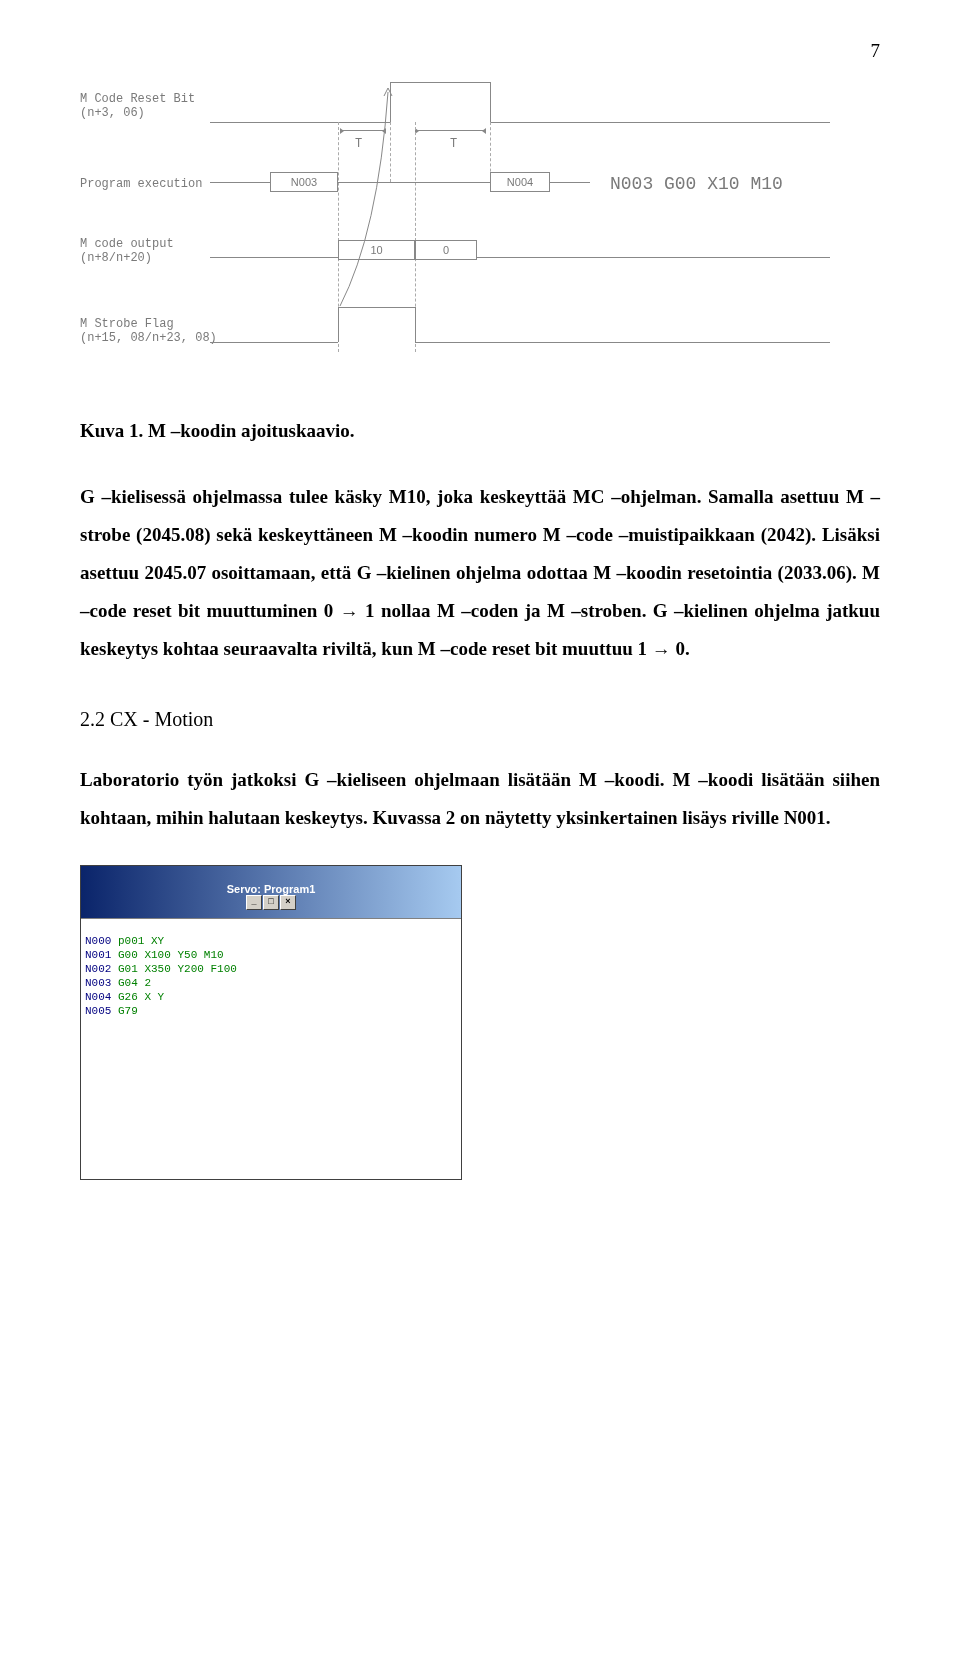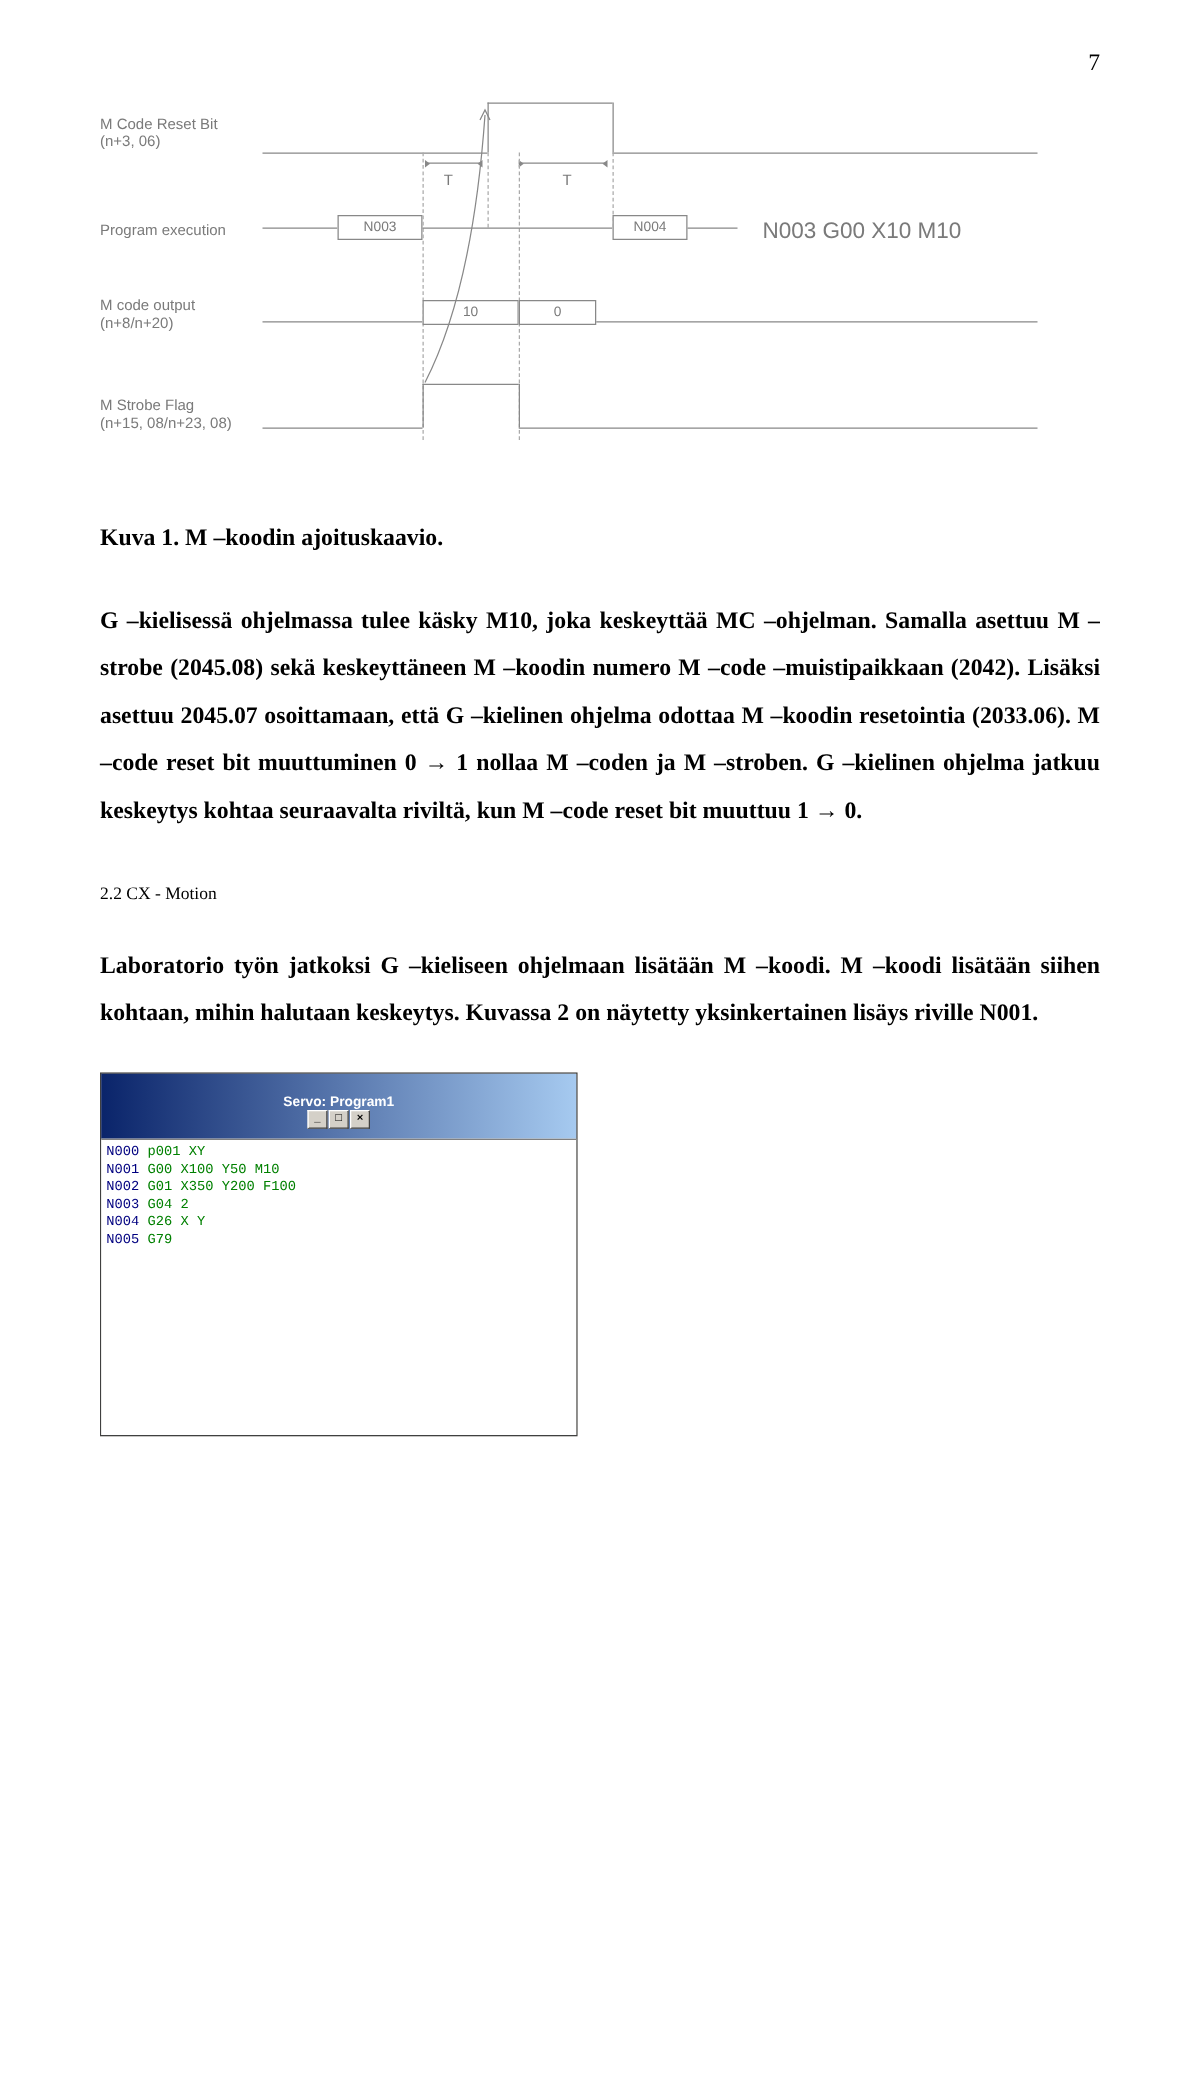--- a/index.html
+++ b/index.html
@@ -21,20 +21,21 @@
     width: 760px;
     height: 300px;
     font-family: Arial, sans-serif;
     font-size: 12px;
     color: #7a7a7a;
     margin-bottom: 30px;
   }
   .td-label {
     position: absolute;
     font-size: 12px;
+    font-family: Liberation Mono, monospace;
   }
   .td-line {
     position: absolute;
     background: #888;
   }
   .td-box {
     position: absolute;
     border: 1px solid #888;
     background: #fff;
     text-align: center;
@@ -42,21 +43,21 @@
     line-height: 18px;
     height: 18px;
   }
   .para {
     line-height: 2.0;
     margin-bottom: 28px;
     text-align: justify;
     font-weight: bold;
   }
   .heading {
-    font-size: 14px;
+    font-size: 20px;
     margin-top: 40px;
     margin-bottom: 30px;
   }
   .servo-window {
     width: 380px;
     border: 1px solid #404040;
     font-family: "MS Sans Serif", Tahoma, Arial, sans-serif;
     font-size: 11px;
     background: #d4d0c8;
     margin-top: 10px;
@@ -86,21 +87,21 @@
     border-bottom-color: #404040;
     font-size: 9px;
     line-height: 11px;
     text-align: center;
     color: #000;
     font-weight: bold;
   }
   .servo-editor {
     background: #fff;
     min-height: 230px;
-    padding: 3px 4px;
+    padding: 15px 4px;
     font-family: "Courier New", monospace;
     font-size: 11px;
     color: #008000;
     line-height: 14px;
     border-top: 1px solid #808080;
   }
   .servo-editor .line-num {
     color: #000080;
   }
   .servo-tabs {

